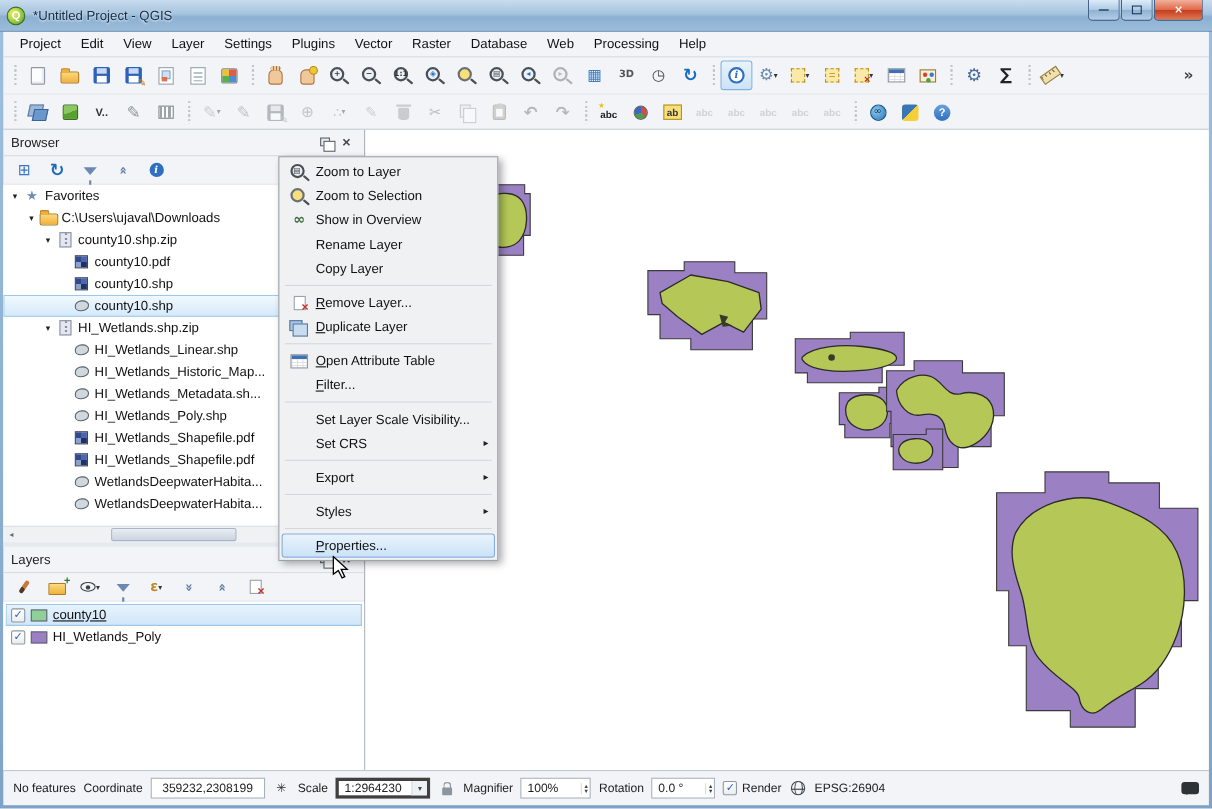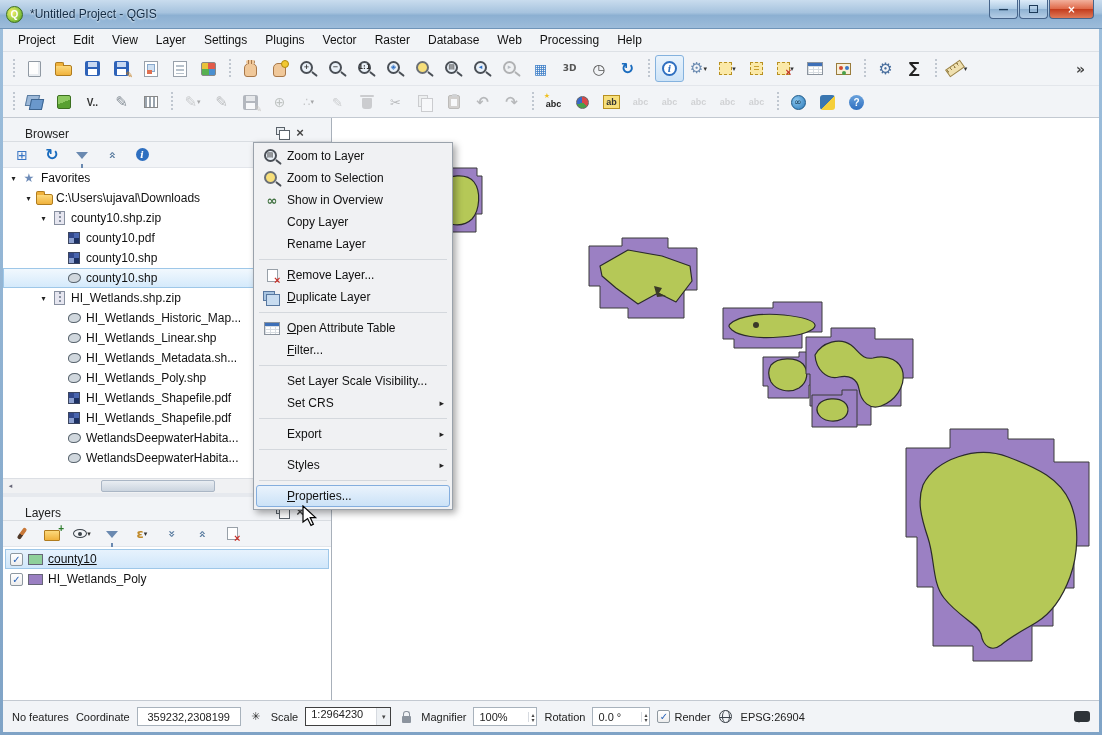--- a/index.html
+++ b/index.html
@@ -129,21 +129,21 @@
   .ic-globe::before{content:"";position:absolute;left:50%;top:-1px;bottom:-1px;width:55%;transform:translateX(-50%);
     border:1px solid #3c434a;border-top:none;border-bottom:none;border-radius:50%}
   .ic-globe::after{content:"";position:absolute;top:50%;left:0;right:0;height:1px;background:#3c434a}
   .ic-bubble{width:16px;height:11px;background:#2e3338;border-radius:3px;position:relative}
   .ic-bubble::after{content:"";position:absolute;left:3px;bottom:-5px;border:4px solid transparent;border-top-color:#2e3338;border-left-width:2px;border-right-width:2px}
   .ic-float{width:9px;height:8px;background:#e8ecf0;border:1px solid #5a626a;position:relative;margin:-2px 2px 0 -2px}
   .ic-float::after{content:"";position:absolute;left:2px;top:2px;width:9px;height:8px;background:#fff;border:1px solid #5a626a}
 
   
   .dock-left{position:absolute;left:3px;top:118px;width:329px;height:582px;background:#f2f4f7;border-right:1px solid #a8b0ba}
-  .panel-header{height:24px;display:flex;align-items:flex-end;padding:0 22px;border-bottom:1px solid #d9dde2}
+  .panel-header{height:24px;display:flex;align-items:center;padding:0 7px;border-bottom:1px solid #d9dde2}
   .panel-title{flex:1;color:#222}
   .ph-btn{width:18px;height:18px;display:flex;align-items:center;justify-content:center;color:#444}
   .ph-close{font:bold 13px "Liberation Sans",sans-serif;color:#444}
   .panel-toolbar{height:26px;display:flex;align-items:center;gap:10px;padding:0 9px;border-bottom:1px solid #e2e5ea}
   .pb{width:20px;height:20px;display:inline-flex;align-items:center;justify-content:center;flex:none}
 
   #browser-panel{position:absolute;left:0;right:0;top:0;height:375px}
   .tree{position:absolute;left:0;right:0;top:50px;bottom:15px;background:#fff;overflow:hidden}
   .tree-row{height:20px;display:flex;align-items:center;white-space:nowrap}
   .tree-row.selected{background:linear-gradient(#f3f9fe,#d3e9fb);box-shadow:inset 0 0 0 1px #9ec7e8}
@@ -180,21 +180,21 @@
   .menu-label{flex:1;margin-left:3px;white-space:nowrap}
   .menu-arrow{font-size:9px;color:#222;font-family:"DejaVu Sans",sans-serif}
   .menu-sep{height:1px;background:#d4d8dd;margin:4px 3px}
 
   
   .statusbar{position:absolute;left:3px;right:3px;top:700px;height:32px;background:#f2f4f7;border-top:1px solid #c3c9d1;
     display:flex;align-items:center;gap:7px;padding:0 9px;font-size:11px;color:#222}
   .locate{width:168px;height:20px;border:1px solid #bcc6d0;border-radius:10px;background:#fff;display:flex;align-items:center;padding:0 7px;gap:4px}
   .locate-ph{color:#8a939e}
   .sb-input{width:104px;height:19px;border:1px solid #a8b2bc;background:#fff;font:11px "Liberation Sans",sans-serif;text-align:center;color:#222}
-  .combo{height:19px;border:1px solid #404040;background:#fff;display:flex;align-items:flex-start;padding-left:5px}
+  .combo{height:19px;border:3px solid #404040;background:#fff;display:flex;align-items:center;padding-left:5px}
   .combo-arrow{width:14px;text-align:center;font-size:7px;color:#444;border-left:1px solid #d6dae0;margin-left:5px;align-self:stretch;display:flex;align-items:center;justify-content:center;background:#eef1f4;font-family:"DejaVu Sans",sans-serif}
   .spin{height:19px;border:1px solid #a8b2bc;background:#fff;display:flex;align-items:center;padding-left:5px}
   .spin-arrows{display:flex;flex-direction:column;font-size:6px;line-height:5px;color:#444;padding:0 2px;border-left:1px solid #d6dae0;margin-left:5px;font-family:"DejaVu Sans",sans-serif}
   .render-wrap{display:flex;align-items:center;gap:4px}
   .sb-ico{display:inline-flex;align-items:center;justify-content:center;width:16px}
   .extent-glyph{font-family:"DejaVu Sans",sans-serif;color:#333;font-size:11px}
 
   .cursor{position:absolute;z-index:60;pointer-events:none}
 </style>
 </head>
@@ -522,28 +522,28 @@
           <span class="tree-ico">
             <span class="ic ic-zip"></span>
           </span>
           <span class="tree-label">HI_Wetlands.shp.zip</span>
         </div>
         <div class="tree-row" style="padding-left: 49px;">
           <span class="expander"></span>
           <span class="tree-ico">
             <span class="ic ic-polygon"></span>
           </span>
+          <span class="tree-label">HI_Wetlands_Linear.shp</span>
+        </div>
+        <div class="tree-row" style="padding-left: 49px;">
+          <span class="expander"></span>
+          <span class="tree-ico">
+            <span class="ic ic-polygon"></span>
+          </span>
           <span class="tree-label">HI_Wetlands_Historic_Map...</span>
-        </div>
-        <div class="tree-row" style="padding-left: 49px;">
-          <span class="expander"></span>
-          <span class="tree-ico">
-            <span class="ic ic-polygon"></span>
-          </span>
-          <span class="tree-label">HI_Wetlands_Linear.shp</span>
         </div>
         <div class="tree-row" style="padding-left: 49px;">
           <span class="expander"></span>
           <span class="tree-ico">
             <span class="ic ic-polygon"></span>
           </span>
           <span class="tree-label">HI_Wetlands_Metadata.sh...</span>
         </div>
         <div class="tree-row" style="padding-left: 49px;">
           <span class="expander"></span>
@@ -695,25 +695,25 @@
       <span class="menu-label">Zoom to Selection</span>
     </div>
     <div class="menu-item">
       <span class="menu-ic">
         <span class="gl" style="color: rgb(60, 110, 60); font-size: 13px; font-weight: 700;">∞</span>
       </span>
       <span class="menu-label">Show in Overview</span>
     </div>
     <div class="menu-item">
       <span class="menu-ic"></span>
+      <span class="menu-label">Rename Layer</span>
+    </div>
+    <div class="menu-item">
+      <span class="menu-ic"></span>
       <span class="menu-label">Copy Layer</span>
-    </div>
-    <div class="menu-item">
-      <span class="menu-ic"></span>
-      <span class="menu-label">Rename Layer</span>
     </div>
     <div class="menu-sep"></div>
     <div class="menu-item">
       <span class="menu-ic">
         <span class="ic ic-remove"></span>
       </span>
       <span class="menu-label"><u>R</u>emove Layer...</span>
     </div>
     <div class="menu-item">
       <span class="menu-ic">

